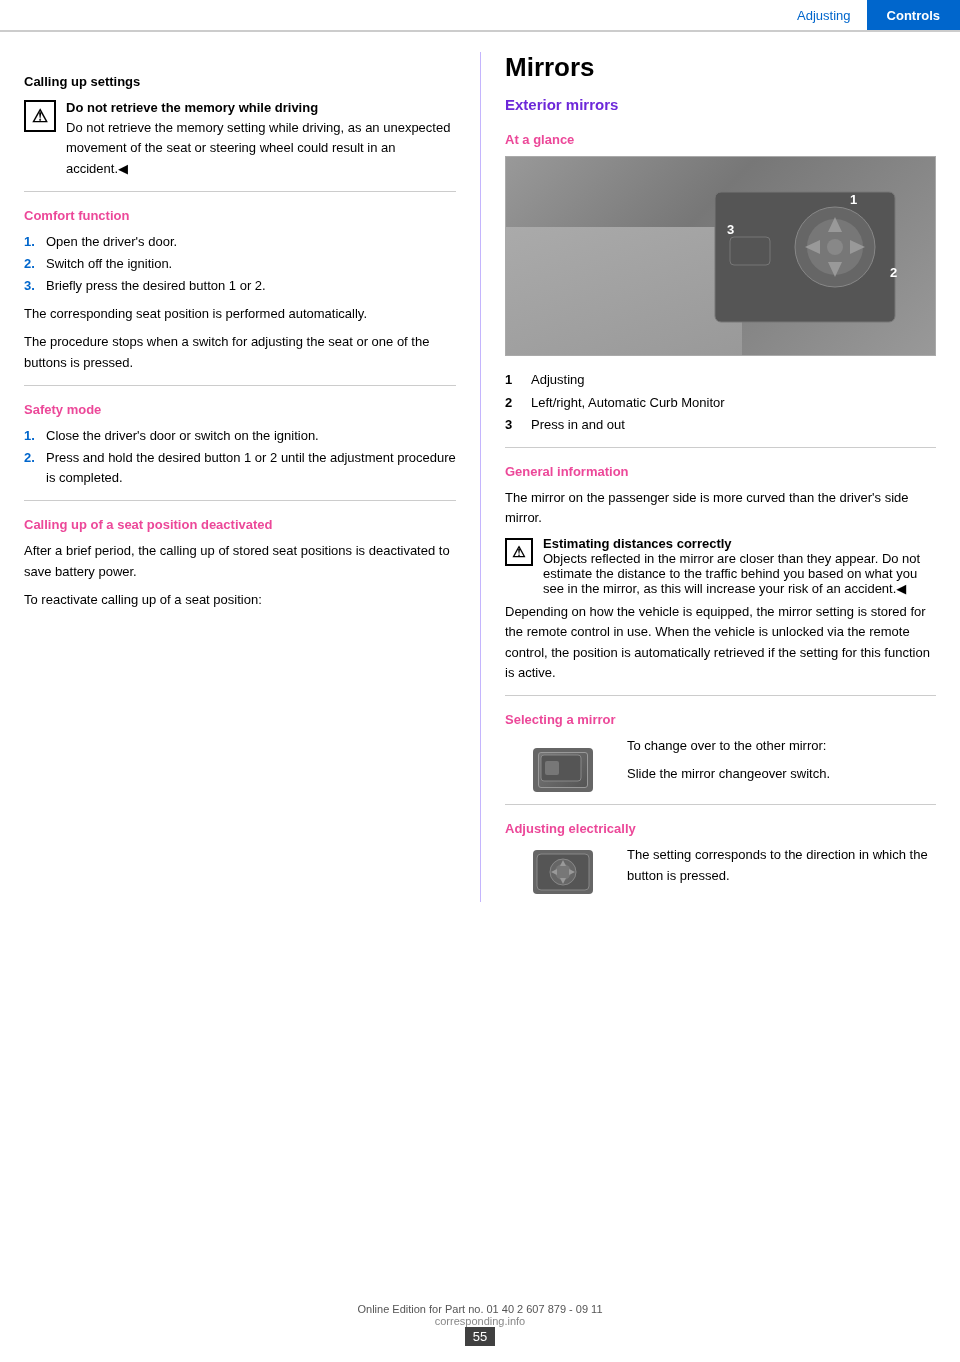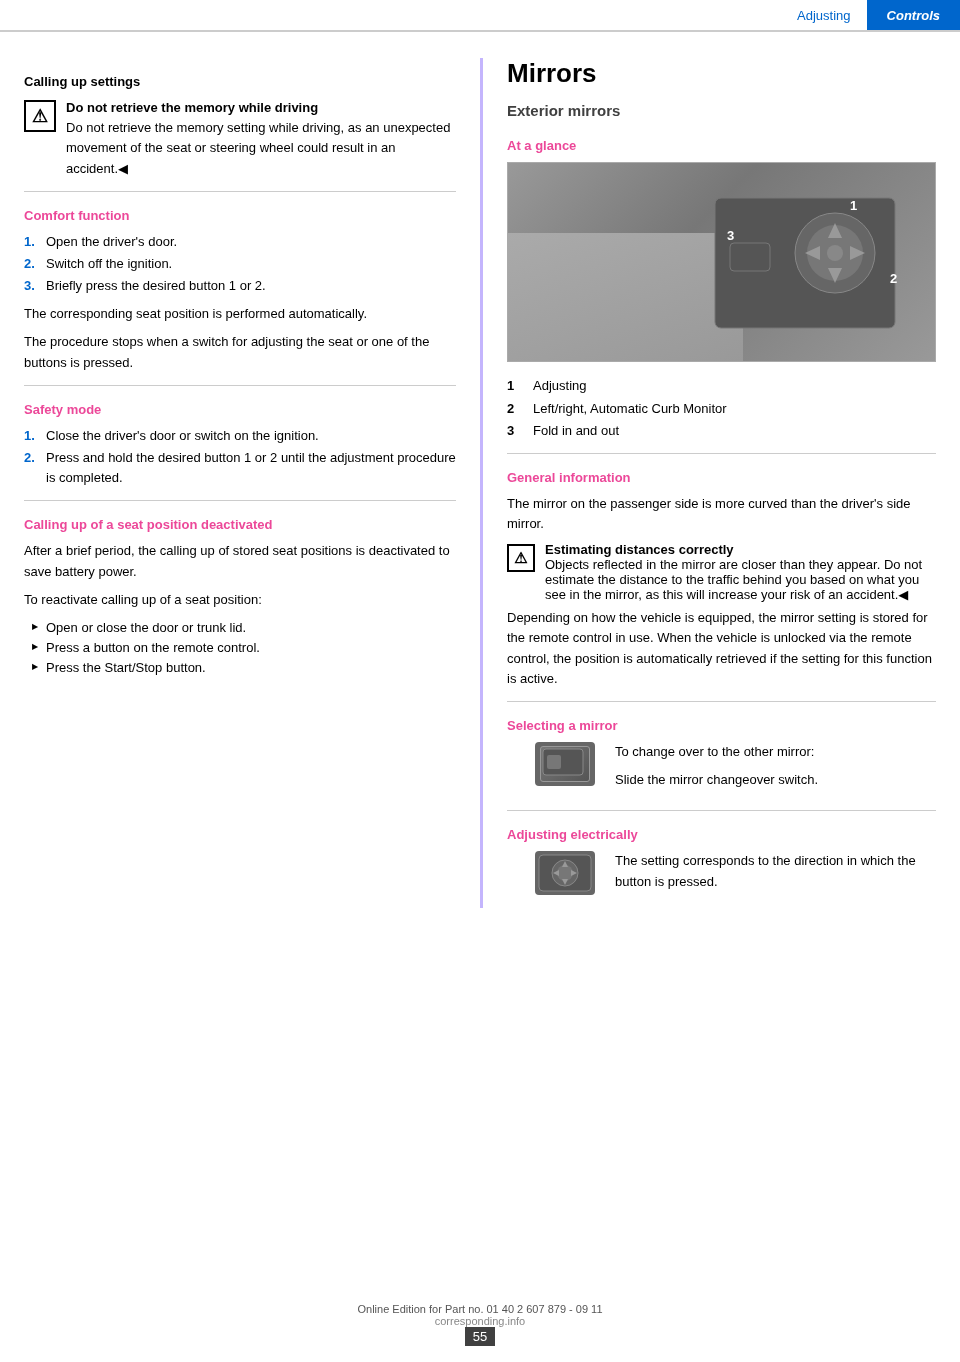--- a/index.html
+++ b/index.html
@@ -29,41 +29,39 @@
     }
     .header-controls {
       background: #0066cc;
       color: #fff;
       font-size: 13px;
       padding: 0 20px;
       height: 100%;
       display: flex;
       align-items: center;
       font-weight: bold;
-      font-style: italic;
     }
 
     
     .content-wrapper {
       display: flex;
       padding: 20px 0 0 0;
     }
 
     
     .left-col {
       width: 480px;
       padding: 0 24px;
     }
 
     
     .right-col {
       width: 480px;
       padding: 0 24px;
-      border-left: 3px solid #c4b5fd;
-      margin-top: 6px;
+      border-left: 1px solid #c4b5fd;
     }
 
     
     .section-heading {
       font-size: 13px;
       font-weight: bold;
       color: #000;
       margin-bottom: 6px;
       margin-top: 20px;
     }
@@ -224,22 +222,22 @@
       width: 50px;
       height: 36px;
       background: linear-gradient(135deg, #777, #555);
       border-radius: 3px;
       position: relative;
       border: 1px solid #999;
     }
 
     .inline-block {
       display: flex;
-      align-items: flex-start;
-      gap: 10px;
+      align-items: flex-end;
+      gap: 24px;
       margin-bottom: 8px;
       padding-left: 28px;
     }
 
     
     .divider {
       border: none;
       border-top: 1px solid #ccc;
       margin: 12px 0;
     }
@@ -344,34 +342,29 @@
         </li>
       </ol>
     </div>
 
     <hr class="divider">
 
     <div>
       <p class="subsection-heading">Calling up of a seat position deactivated</p>
       <p>After a brief period, the calling up of stored seat positions is deactivated to save battery power.</p>
       <p>To reactivate calling up of a seat position:</p>
-      <ul class="bullet-list">
-        <li>Open or close the door or trunk lid.</li>
-        <li>Press a button on the remote control.</li>
-        <li>Press the Start/Stop button.</li>
-      </ul>
     </div>
 
   </div>
 
   <div class="right-col">
 
     <h1 class="page-title">Mirrors</h1>
 
-    <p class="subsection-heading" style="color:#404040; font-size:15px; margin-top:0;">Exterior mirrors</p>
+    <p class="subsection-heading" style="color:#6d28d9; font-size:15px; margin-top:0;">Exterior mirrors</p>
 
     <p class="subsection-heading">At a glance</p>
 
     <div class="mirror-image">
       <div class="mirror-image-inner">
 
         <div class="door-panel"></div>
 
         <svg style="position:absolute; right:30px; top:25px;" width="200" height="150" viewBox="0 0 200 150">
 
@@ -401,21 +394,21 @@
       <li>
         <span class="caption-num">1</span>
         <span>Adjusting</span>
       </li>
       <li>
         <span class="caption-num">2</span>
         <span>Left/right, Automatic Curb Monitor</span>
       </li>
       <li>
         <span class="caption-num">3</span>
-        <span>Fold in and out</span>
+        <span>Press in and out</span>
       </li>
     </ul>
 
     <hr class="divider">
 
     <div>
       <p class="subsection-heading">General information</p>
       <p>The mirror on the passenger side is more curved than the driver's side mirror.</p>
       <div class="warning-inline">
         <div class="warn-icon-sm">⚠</div>

